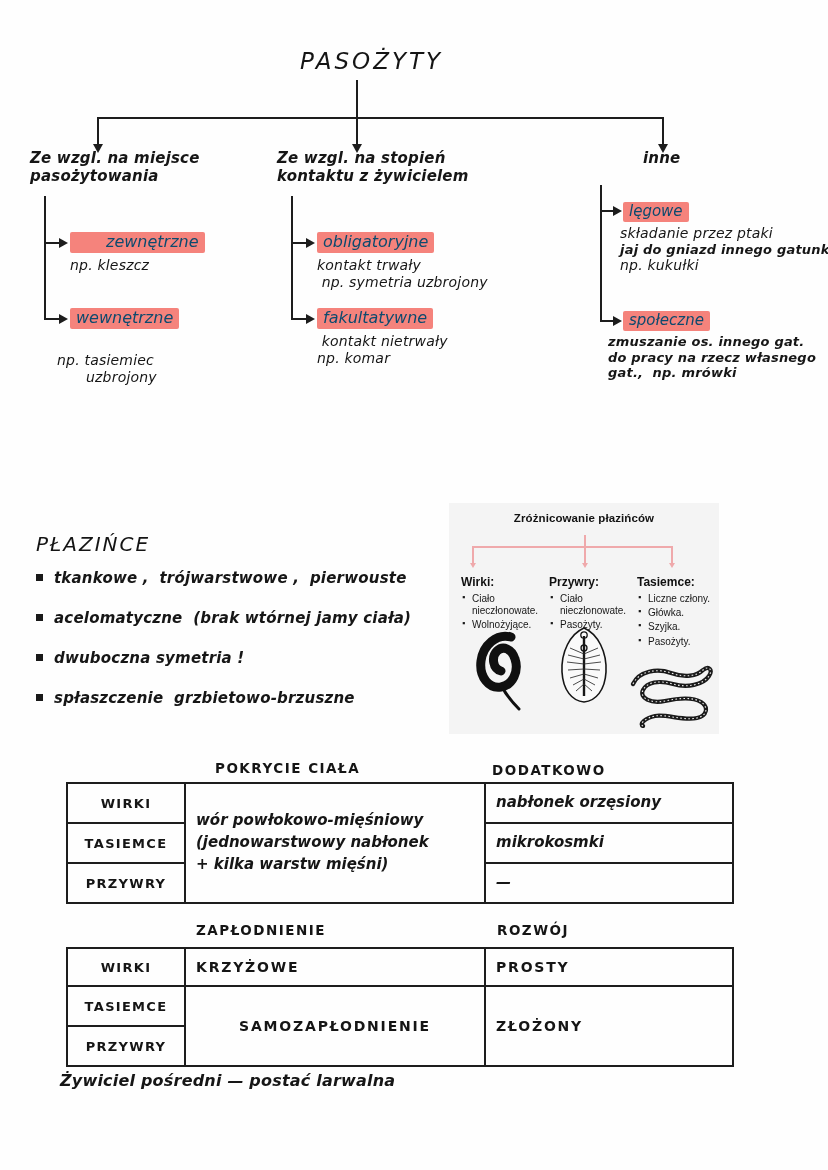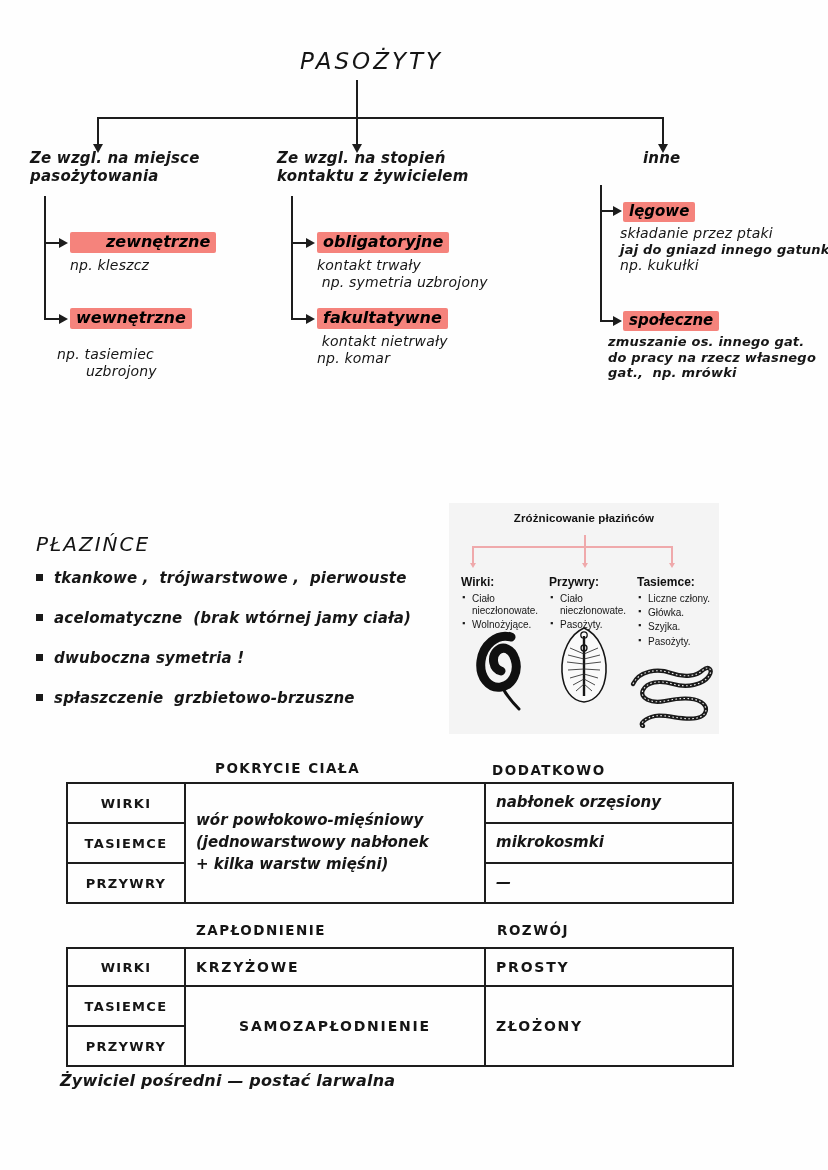--- a/index.html
+++ b/index.html
@@ -66,22 +66,22 @@
     border-bottom: 5px solid transparent;
     border-left: 9px solid #1d1d1d;
   }
 
   
   .hl {
     background: #f5837c;
     padding: 1px 6px 2px 6px;
     border-radius: 2px;
     font-style: italic;
-    font-weight: 700;
-    color: #000000;
+    font-weight: 400;
+    color: #0c4a6e;
     display: inline-block;
     line-height: 1.15;
   }
 
   .branch-head { font-size: 15px; }
   .sub-desc { font-size: 14px; font-style: italic; font-weight: 500; }
 
   
   #plazince-title {
     left: 36px; top: 533px;
@@ -233,21 +233,21 @@
   <div class="abs hline" style="left:44px; top:318px; width:16px;"></div>
   <div class="abs arrowhead-right" style="left:59px; top:314px;"></div>
 
   <div class="abs" style="left:70px; top:232px;">
     <span class="hl" style="font-size:16px;padding-left:36px;">zewnętrzne</span>
     <div class="hand sub-desc" style="margin-top:4px;">np. kleszcz</div>
   </div>
 
   <div class="abs" style="left:70px; top:308px;">
     <span class="hl" style="font-size:16px;">wewnętrzne</span>
-    <div class="hand sub-desc" style="margin-top:17px; margin-left:-13px;">np. tasiemiec</div>
+    <div class="hand sub-desc" style="margin-top:23px; margin-left:-13px;">np. tasiemiec</div>
     <div class="hand sub-desc" style="margin-left:16px;">uzbrojony</div>
   </div>
 
   <div class="hand abs branch-head" style="left:277px; top:150px;">Ze wzgl. na stopień
 kontaktu z żywicielem</div>
 
   <div class="abs vline" style="left:291px; top:196px; height:124px;"></div>
   <div class="abs hline" style="left:291px; top:242px; width:16px;"></div>
   <div class="abs arrowhead-right" style="left:306px; top:238px;"></div>
   <div class="abs hline" style="left:291px; top:318px; width:16px;"></div>

